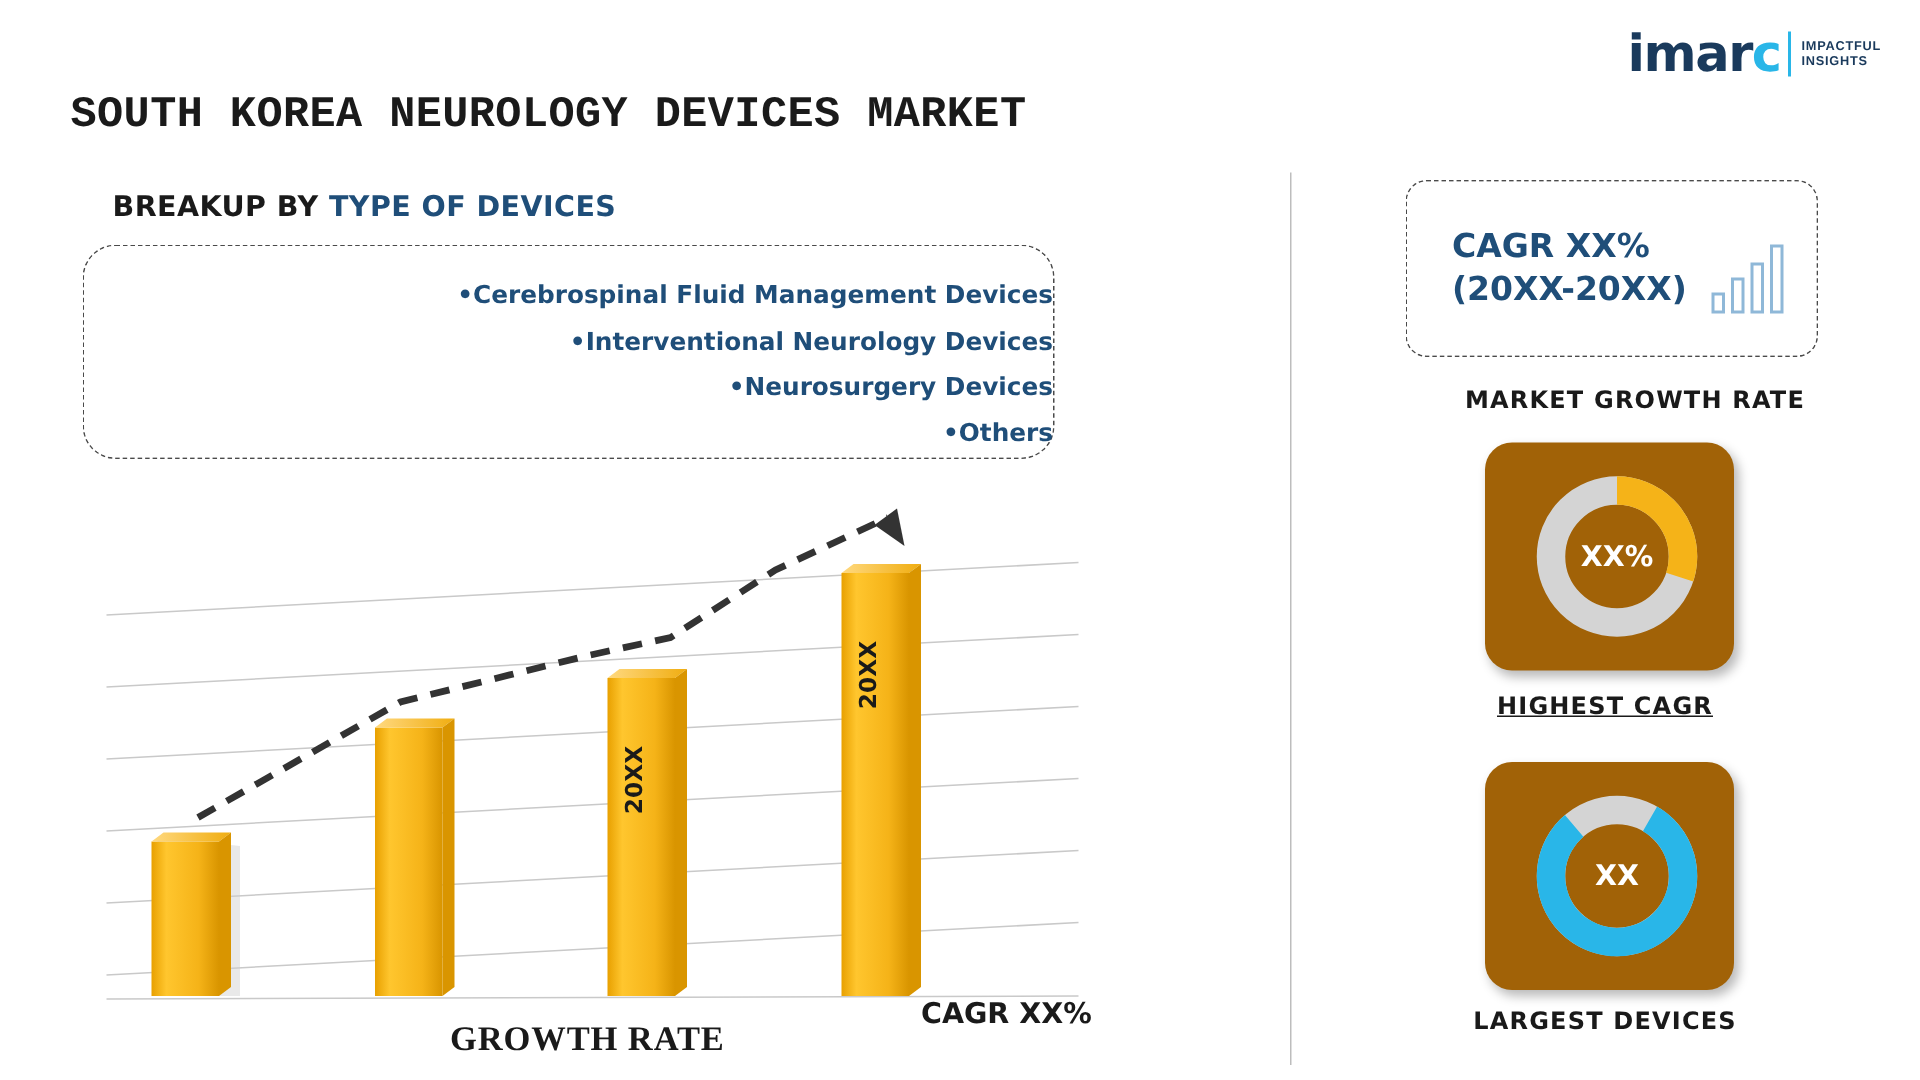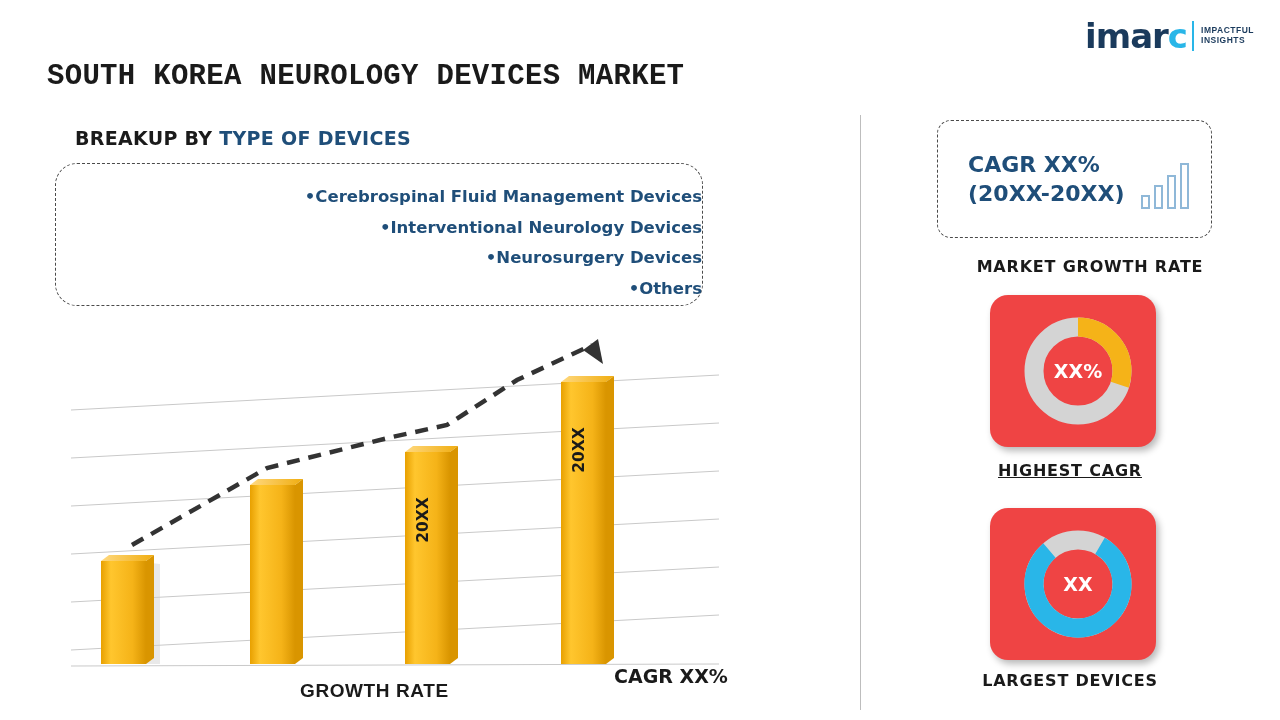--- a/index.html
+++ b/index.html
@@ -22,37 +22,37 @@
   
   .list-box { position:absolute; left:55px; top:163px; width:648px; height:143px;
     border:1.6px dashed #4a4a4a; border-radius:22px; padding:18px 0 0 22px; }
   .list-item { font-size:16.5px; font-weight:bold; color:#1f4e79; line-height:30.5px; font-family:"DejaVu Sans", sans-serif;text-align:right; }
   .list-item .bullet { display:inline-block; width:14px; }
 
   
   .chart { position:absolute; left:47px; top:330px; width:720px; height:380px; }
   .chart svg { display:block; }
   .cagr-label { position:absolute; left:567px; top:335px; font-size:19px; font-weight:bold; color:#1a1a1a; font-family:"DejaVu Sans", sans-serif; }
-  .growth-label { position:absolute; left:300px; top:680px; font-size:19px; font-weight:bold; color:#1a1a1a; letter-spacing:0.6px; font-family:Liberation Sans, sans-serif; }
+  .growth-label { position:absolute; left:300px; top:680px; font-size:23px; font-weight:bold; color:#1a1a1a; letter-spacing:0.6px; font-family:Liberation Serif, serif; }
   .bar-text { font-size:15.5px; font-weight:bold; fill:#1a1a1a; font-family:"DejaVu Sans", sans-serif; }
 
   
   .divider { position:absolute; left:860px; top:115px; width:1px; height:595px; background:#bdbdbd; }
 
   
   .cagr-box { position:absolute; left:937px; top:120px; width:275px; height:118px;
      border:1.6px dashed #4a4a4a; border-radius:14px; display:flex; align-items:center; }
   .cagr-txt { font-size:22px; font-weight:bold; color:#1f4e79; line-height:29px; margin-left:30px; font-family:"DejaVu Sans", sans-serif; }
   .cagr-bars { position:absolute; right:22px; bottom:28px; display:flex; align-items:flex-end; gap:4px; }
   .cagr-bars i { display:block; background:#fff; border:2px solid #8fb8d8; }
 
   .cap { position:absolute; width:100%; text-align:center; font-size:16px; font-weight:bold; color:#1a1a1a; letter-spacing:0.8px; font-family:"DejaVu Sans", sans-serif; }
   .cap-growth { left:0; top:257px; }
 
-  .tile { position:absolute; width:166px; height:152px; background:#ef4444; border-radius:18px;
+  .tile { position:absolute; width:166px; height:152px; background:#a16207; border-radius:18px;
      display:flex; align-items:center; justify-content:center; box-shadow:3px 4px 7px rgba(0,0,0,0.28);padding-left:10px; }
   .tile-1 { left:990px; top:295px; }
   .tile-2 { left:990px; top:508px; }
   .donut-label { position:absolute; width:100%; text-align:center; font-size:19px; font-weight:bold; color:#fff; font-family:"DejaVu Sans", sans-serif; }
   .cap-1 { left:0; top:461px;text-decoration:underline; }
   .cap-2 { left:0; top:671px; }
 </style>
 </head>
 <body>
 

